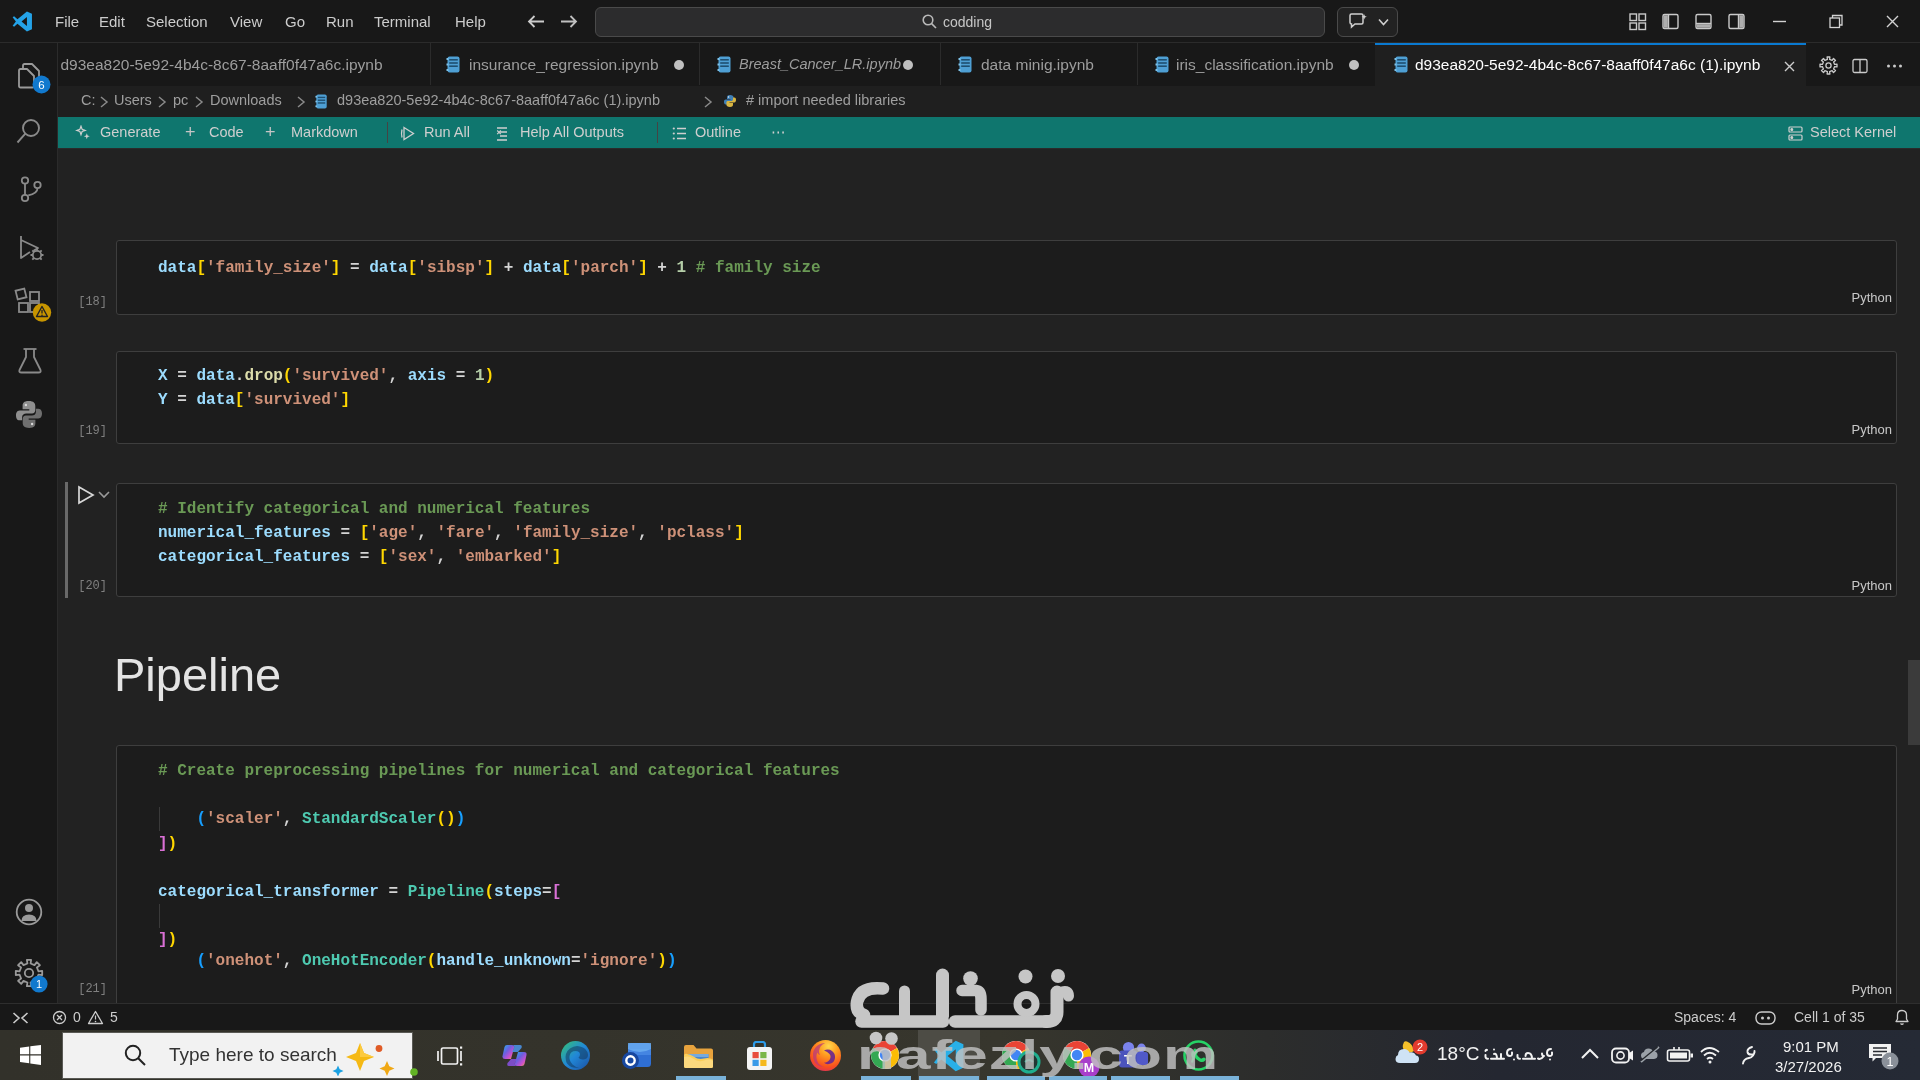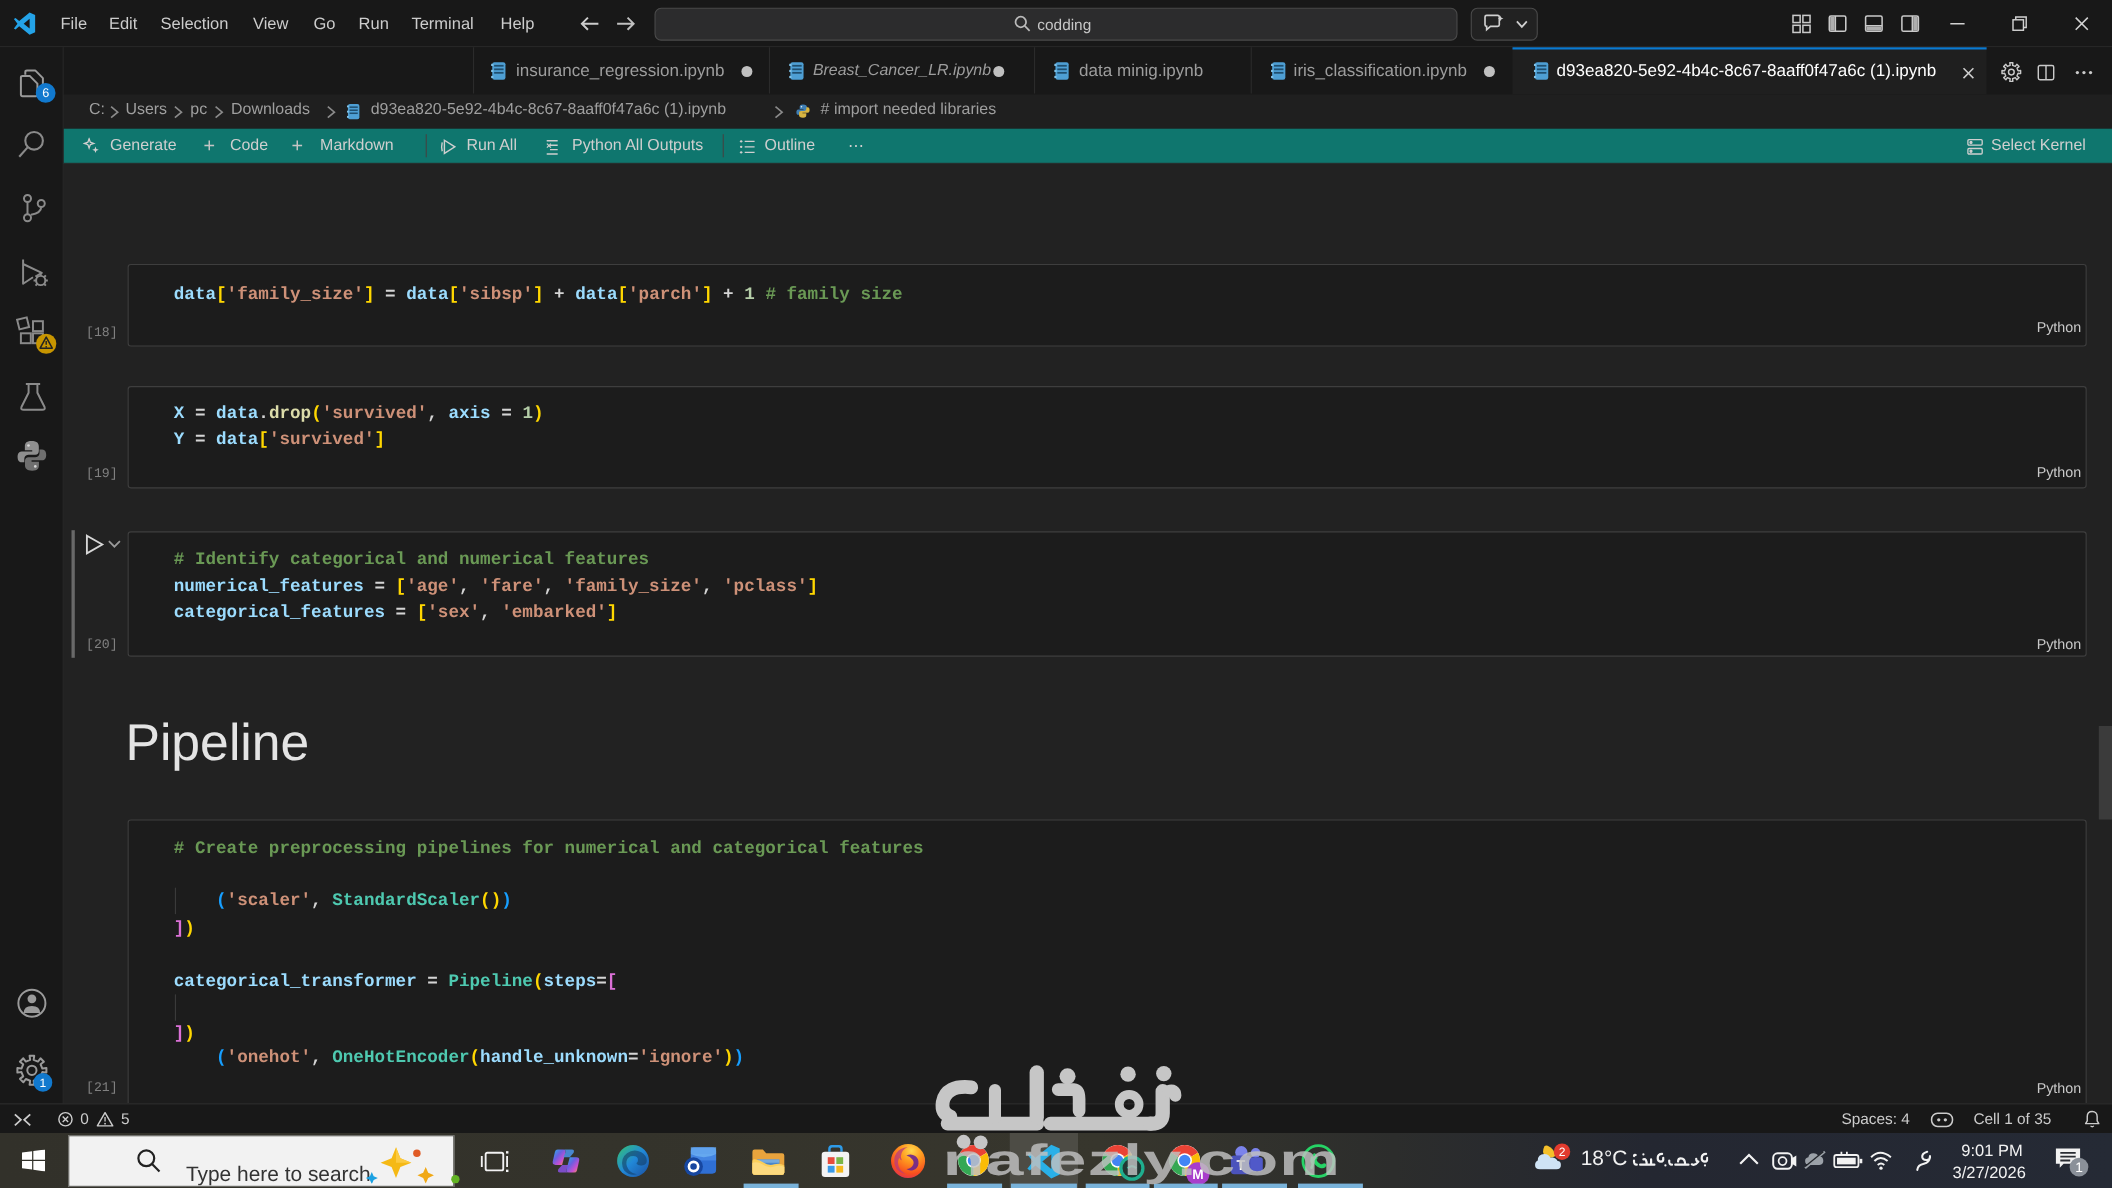--- a/index.html
+++ b/index.html
@@ -179,20 +179,21 @@
     <svg class="abs" style="left:14px;top:915px;" width="30" height="30" viewBox="0 0 30 30">
       <path d="M12.9 1.8 L17.1 1.8 L16.6 5.5 L20.5 7.1 L22.8 4.1 L25.9 7.2 L22.9 9.5 L24.5 13.4 L28.2 12.9 L28.2 17.1 L24.5 16.6 L22.9 20.5 L25.9 22.8 L22.8 25.9 L20.5 22.9 L16.6 24.5 L17.1 28.2 L12.9 28.2 L13.4 24.5 L9.5 22.9 L7.2 25.9 L4.1 22.8 L7.1 20.5 L5.5 16.6 L1.8 17.1 L1.8 12.9 L5.5 13.4 L7.1 9.5 L4.1 7.2 L7.2 4.1 L9.5 7.1 L13.4 5.5 Z" stroke="#9a9a9a" stroke-width="1.8" fill="none" stroke-linejoin="round"></path>
       <circle cx="15" cy="15" r="4.2" stroke="#9a9a9a" stroke-width="1.8" fill="none"></circle>
     </svg>
     <svg class="abs" style="left:30px;top:932px;" width="18" height="18" viewBox="0 0 18 18">
       <circle cx="9" cy="9" r="8.6" fill="#1179ce"></circle>
       <text x="9" y="13" text-anchor="middle" font-size="11" fill="#fff" font-family="Liberation Sans">1</text>
     </svg>
   </div>
   <div class="abs" id="tabbar">
+    <div class="tabtxt" style="left:2.5px;">d93ea820-5e92-4b4c-8c67-8aaff0f47a6c.ipynb</div>
     <div class="tabsep" style="left:372px;"></div>
     <svg class="abs nbico" width="15" height="17" style="left:388px;top:13px;">
         <use href="#nbi"></use>
       </svg>
     <div class="tabtxt" style="left:411px;">insurance_regression.ipynb</div>
     <div class="dot" style="left:616px;"></div>
     <div class="tabsep" style="left:641px;"></div>
     <svg class="abs nbico" width="15" height="17" style="left:659px;top:13px;">
         <use href="#nbi"></use>
       </svg>
@@ -294,21 +295,21 @@
       <path d="M4 2.5 L13.5 8.5 L4 14.5 Z" fill="none" stroke="#cfcfcf" stroke-width="1.3"></path>
       <path d="M2 4.5 Q1 8.5 2 12.5" fill="none" stroke="#cfcfcf" stroke-width="1.3"></path>
     </svg>
     <div class="abs" style="left:366px;top:7px;">Run All</div>
     <svg class="abs" style="left:437px;top:8px;" width="18" height="17" viewBox="0 0 18 17">
       <g stroke="#cfcfcf" stroke-width="1.3" fill="none">
         <path d="M2 3 H12 M5 7 H12 M5 11 H12 M2 15 H12"></path>
         <path d="M2.2 5.5 L5.8 9.2 M5.8 5.5 L2.2 9.2" stroke-width="1.1"></path>
       </g>
     </svg>
-    <div class="abs" style="left:462px;top:7px;">Python All Outputs</div>
+    <div class="abs" style="left:462px;top:7px;">Help All Outputs</div>
     <div class="abs" style="left:599px;top:5px;width:1px;height:21px;background:#444;"></div>
     <svg class="abs" style="left:613px;top:8px;" width="17" height="17" viewBox="0 0 17 17">
       <g stroke="#cfcfcf" stroke-width="1.3" fill="none">
         <path d="M6 3.5 H15 M6 8.5 H15 M6 13.5 H15"></path>
       </g>
       <circle cx="2.8" cy="3.5" r="1.1" fill="#cfcfcf"></circle>
         <circle cx="2.8" cy="8.5" r="1.1" fill="#cfcfcf"></circle>
         <circle cx="2.8" cy="13.5" r="1.1" fill="#cfcfcf"></circle>
     </svg>
     <div class="abs" style="left:637px;top:7px;">Outline</div>
@@ -393,21 +394,21 @@
   </div>
   <div class="abs" id="taskbar">
     <svg class="abs" style="left:20px;top:15px;" width="21" height="20" viewBox="0 0 21 20">
       <path d="M0 2.8 L9.2 1.5 V9.3 H0 Z M10.3 1.3 L21 0 V9.3 H10.3 Z M0 10.4 H9.2 V18.2 L0 17 Z M10.3 10.4 H21 V20 L10.3 18.5 Z" fill="#ffffff"></path>
     </svg>
     <div class="abs" style="left:62px;top:2px;width:351px;height:47px;background:#f2f2f2;border:1px solid #5a5a55;"></div>
     <svg class="abs" style="left:122px;top:12px;" width="27" height="27" viewBox="0 0 27 27">
       <circle cx="11" cy="11" r="7.2" stroke="#222" stroke-width="2" fill="none"></circle>
       <path d="M16.2 16.2 L23 23" stroke="#222" stroke-width="2"></path>
     </svg>
-    <div class="abs" style="left:169px;top:28px;font-size:19px;color:#333333;">Type here to search</div>
+    <div class="abs" style="left:169px;top:14px;font-size:19px;color:#333333;">Type here to search</div>
     <svg class="abs" style="left:326px;top:6px;" width="100" height="40" viewBox="0 0 100 40">
       <path d="M34 7 L38 17 L48 21 L38 25 L34 35 L30 25 L20 21 L30 17 Z" fill="#f5b915"></path>
       <path d="M34 7 L38 17 L48 21 L34 21 Z" fill="#fcca40"></path>
       <path d="M61 25 L63.3 30.2 L68.5 32.5 L63.3 34.8 L61 40 L58.7 34.8 L53.5 32.5 L58.7 30.2 Z" fill="#f0a815"></path>
       <path d="M12 29.5 L13.7 33.3 L17.5 35 L13.7 36.7 L12 40.5 L10.3 36.7 L6.5 35 L10.3 33.3 Z" fill="#1ba1e2"></path>
       <circle cx="53" cy="12.5" r="3.4" fill="#e05b26"></circle>
       <circle cx="88" cy="36" r="3.8" fill="#62b324"></circle>
     </svg>
     <svg class="abs" style="left:436px;top:16px;" width="28" height="20" viewBox="0 0 28 20">
       <g stroke="#f2f2f2" stroke-width="1.7" fill="none">

